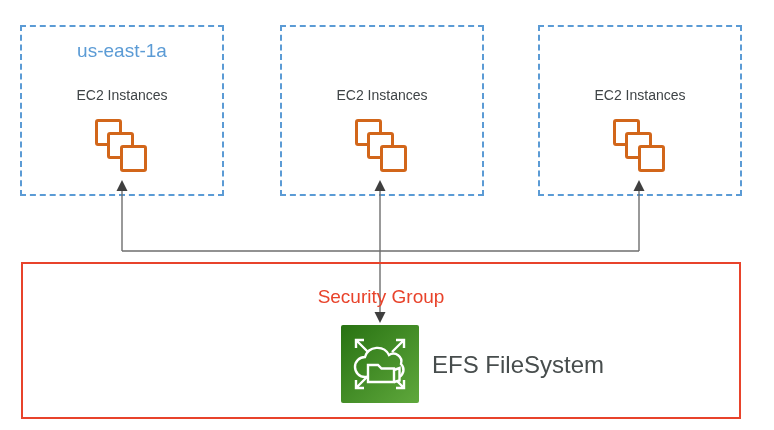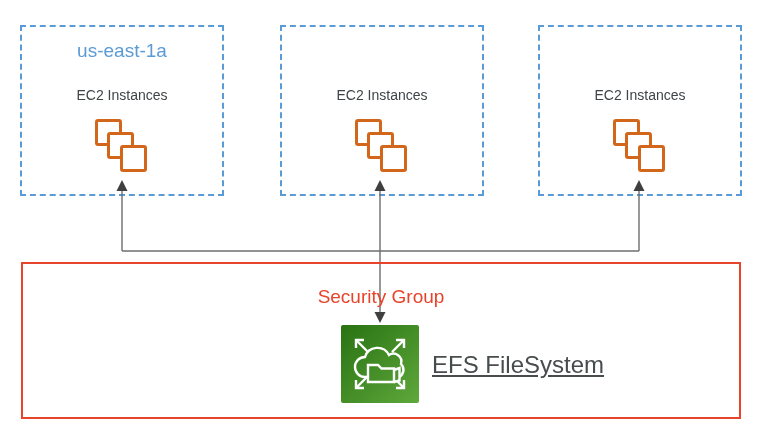--- a/index.html
+++ b/index.html
@@ -52,21 +52,21 @@
   .sg-label {
     position:absolute; left:21px; top:286px; width:720px;
     text-align:center;
     font-size:19px; color:#E8432B;
   }
   .efs-icon {
     position:absolute; left:341px; top:325px; width:78px; height:78px;
   }
   .efs-label {
     position:absolute; left:432px; top:351px;
-    font-size:24px; color:#474D4D;text-decoration:underline;
+    font-size:24px; color:#474D4D;
   }
 </style>
 </head>
 <body>
 
 <div>
 
   <div class="az az-1">
     <div class="az-title">us-east-1a</div>
     <div class="ec2-label">EC2 Instances</div>

